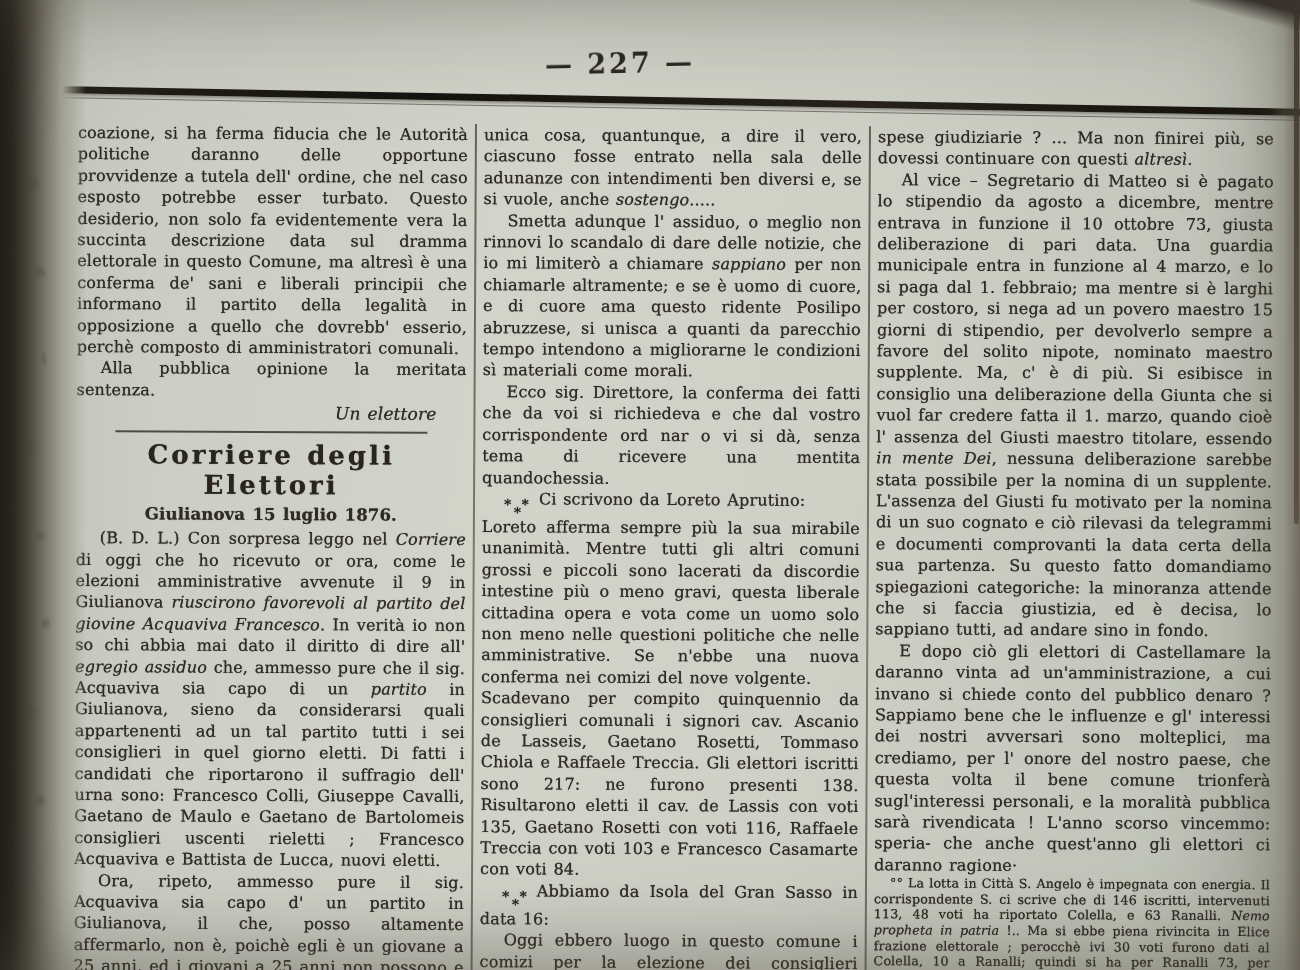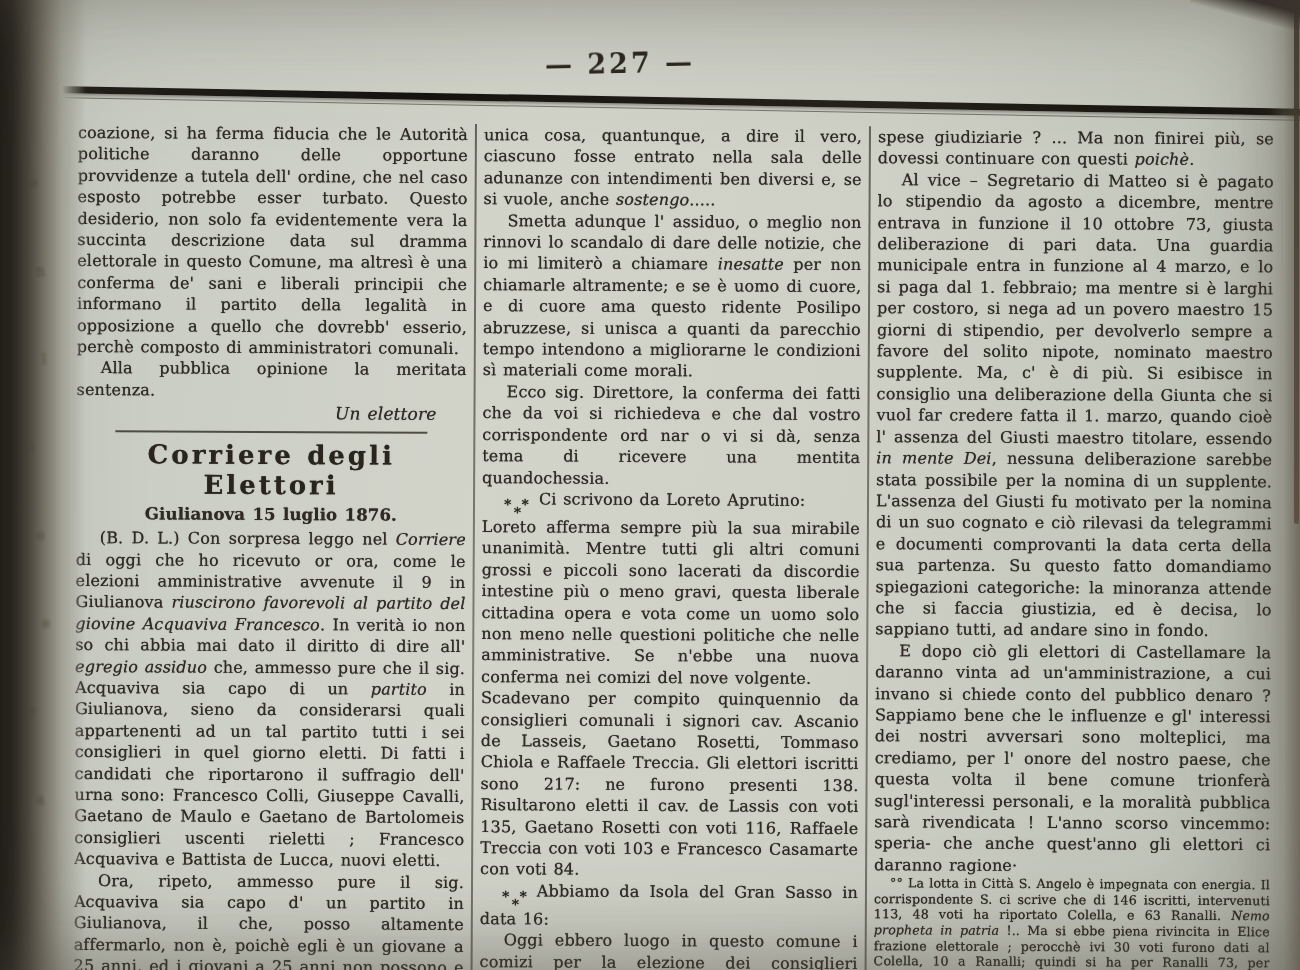--- a/index.html
+++ b/index.html
@@ -90,37 +90,37 @@
         <p class="signature">Un elettore</p>
         <div class="rule"></div>
         <p class="heading">Corriere degli Elettori</p>
         <p class="dateline">Giulianova 15 luglio 1876.</p>
         <p class="para">(B. D. L.) Con sorpresa leggo nel <i>Corriere</i> di oggi che ho ricevuto or ora, come le elezioni amministrative avvenute il 9 in Giulianova <i>riuscirono favorevoli al partito del giovine Acquaviva Francesco</i>. In verità io non so chi abbia mai dato il diritto di dire all' <i>egregio assiduo</i> che, ammesso pure che il sig. Acquaviva sia capo di un <i>partito</i> in Giulianova, sieno da considerarsi quali appartenenti ad un tal partito tutti i sei consiglieri in quel giorno eletti. Di fatti i candidati che riportarono il suffragio dell' urna sono: Francesco Colli, Giuseppe Cavalli, Gaetano de Maulo e Gaetano de Bartolomeis consiglieri uscenti rieletti ; Francesco Acquaviva e Battista de Lucca, nuovi eletti.</p>
         <p class="para">Ora, ripeto, ammesso pure il sig. Acquaviva sia capo d' un partito in Giulianova, il che, posso altamente affermarlo, non è, poichè egli è un giovane a 25 anni, ed i giovani a 25 anni non possono e non debbono capitanare o seguire altro partito se non quello che milita per l' ideale del giusto, non so donde mai attinga il dritto l'  per fare inserire il suo gratuito asserto, come il de Luca, per citarne qualcuno fra i sei, appartenga all' uno od all' altro dei voluti partiti, che in Giulia si suppongono scontrati nel campo delle elezioni. Ed a conferma di quanto sostengo declinerò un fatto, che distrugge in una volta la funesta idea di partito affiacciata,</p>
       </div>
     <div class="vsep"></div>
     <div class="col c1">
         <p class="para noindent">unica cosa, quantunque, a dire il vero, ciascuno fosse entrato nella sala delle adunanze con intendimenti ben diversi e, se si vuole, anche <i>sostengo</i>.....</p>
-        <p class="para">Smetta adunque l' assiduo, o meglio non rinnovi lo scandalo di dare delle notizie, che io mi limiterò a chiamare <i>inesatte</i> per non chiamarle altramente; e se è uomo di cuore, e di cuore ama questo ridente Posilipo abruzzese, si unisca a quanti da parecchio tempo intendono a migliorarne le condizioni sì materiali come morali.</p>
+        <p class="para">Smetta adunque l' assiduo, o meglio non rinnovi lo scandalo di dare delle notizie, che io mi limiterò a chiamare <i>sappiano</i> per non chiamarle altramente; e se è uomo di cuore, e di cuore ama questo ridente Posilipo abruzzese, si unisca a quanti da parecchio tempo intendono a migliorarne le condizioni sì materiali come morali.</p>
         <p class="para">Ecco sig. Direttore, la conferma dei fatti che da voi si richiedeva e che dal vostro corrispondente ord nar o vi si dà, senza tema di ricevere una mentita quandochessia.</p>
         <p class="para noindent"><span class="ast">
             <span>* *</span>
             <span class="ab">*</span>
           </span>Ci scrivono da Loreto Aprutino:</p>
         <p class="para noindent">Loreto afferma sempre più la sua mirabile unanimità. Mentre tutti gli altri comuni grossi e piccoli sono lacerati da discordie intestine più o meno gravi, questa liberale cittadina opera e vota come un uomo solo non meno nelle questioni politiche che nelle amministrative. Se n'ebbe una nuova conferma nei comizi del nove volgente.</p>
         <p class="para noindent">Scadevano per compito quinquennio da consiglieri comunali i signori cav. Ascanio de Lasseis, Gaetano Rosetti, Tommaso Chiola e Raffaele Treccia. Gli elettori iscritti sono 217: ne furono presenti 138. Risultarono eletti il cav. de Lassis con voti 135, Gaetano Rosetti con voti 116, Raffaele Treccia con voti 103 e Francesco Casamarte con voti 84.</p>
         <p class="para noindent"><span class="ast">
             <span>* *</span>
             <span class="ab">*</span>
           </span>Abbiamo da Isola del Gran Sasso in data 16:</p>
         <p class="para">Oggi ebbero luogo in questo comune i comizi per la elezione dei consiglieri provinciali. I consiglieri uscenti De Angelis e Palumbi ottennero l' onore di un plebiscito. Sopra 115 iscritti, 86 elettori concorsero all' urna, e votarono unanimi pei due candidati.</p>
       </div>
     <div class="vsep"></div>
     <div class="col c2">
-        <p class="para noindent">spese giudiziarie ? ... Ma non finirei più, se dovessi continuare con questi <i>poichè</i>.</p>
+        <p class="para noindent">spese giudiziarie ? ... Ma non finirei più, se dovessi continuare con questi <i>altresì</i>.</p>
         <p class="para">Al vice – Segretario di Matteo si è pagato lo stipendio da agosto a dicembre, mentre entrava in funzione il 10 ottobre 73, giusta deliberazione di pari data. Una guardia municipale entra in funzione al 4 marzo, e lo si paga dal 1. febbraio; ma mentre si è larghi per costoro, si nega ad un povero maestro 15 giorni di stipendio, per devolverlo sempre a favore del solito nipote, nominato maestro supplente. Ma, c' è di più. Si esibisce in consiglio una deliberazione della Giunta che si vuol far credere fatta il 1. marzo, quando cioè l' assenza del Giusti maestro titolare, essendo <i>in mente Dei</i>, nessuna deliberazione sarebbe stata  possibile per la nomina di un supplente. L'assenza del Giusti fu motivato per la nomina di un suo cognato e ciò rilevasi da telegrammi e documenti comprovanti la data certa della sua partenza. Su questo fatto domandiamo spiegazioni categoriche: la minoranza attende che si faccia giustizia, ed è decisa, lo sappiano tutti, ad andare sino in fondo.</p>
         <p class="para">E dopo ciò gli elettori di Castellamare la daranno vinta ad un'amministrazione, a cui invano si chiede conto del pubblico denaro ? Sappiamo bene che le influenze e gl' interessi dei nostri avversari sono molteplici, ma crediamo, per l' onore del nostro paese, che questa volta il bene comune trionferà sugl'interessi personali, e la moralità pubblica sarà rivendicata ! L'anno scorso vincemmo: speria- che anche quest'anno gli elettori ci daranno ragione·</p>
         <p class="footnote">°° La lotta in Città S. Angelo è impegnata con energia. Il corrispondente S. ci scrive che di 146 iscritti, intervenuti 113, 48 voti ha riportato Colella, e 63 Ranalli. <i>Nemo propheta in patria</i> !.. Ma si ebbe piena rivincita in Elice frazione elettorale ; perocchè ivi 30 voti furono dati al Colella, 10 a Ranalli; quindi si ha per Ranalli 73, per Colella 78 voti. I liberali di Città S. Angelo attendono dai loro amici di Castellamare un efficace aiuto per la piena vittoria di , uno dei nomi più rispettati nei nostri abruzzi. Gli elettori di Castellamare hanno una bella missione a compiere.</p>
       </div>
   </div>
 
   <div class="gutter" id="gutter">
       <span class="ghost" style="left: 30px; top: 175px;">e</span>
       <span class="ghost" style="left: 36px; top: 263px;">n</span>
       <span class="ghost" style="left: 42px; top: 351px;">l</span>

